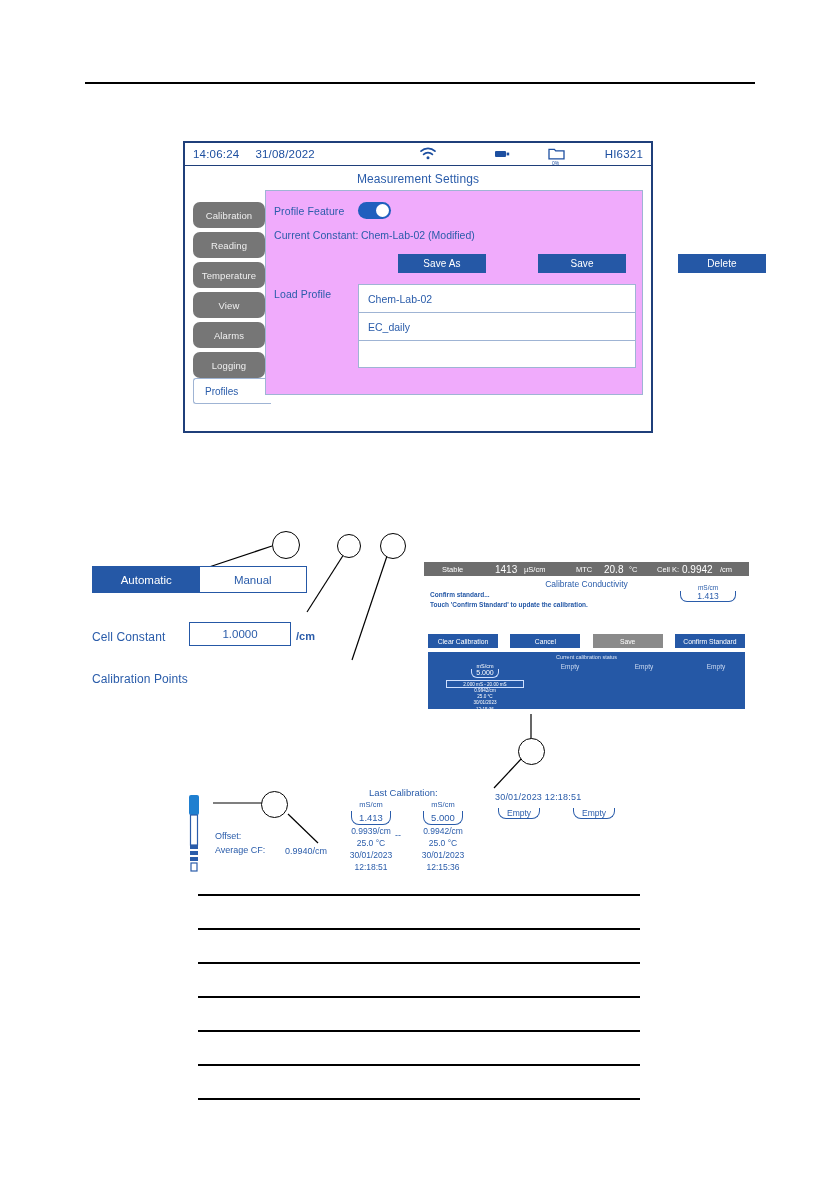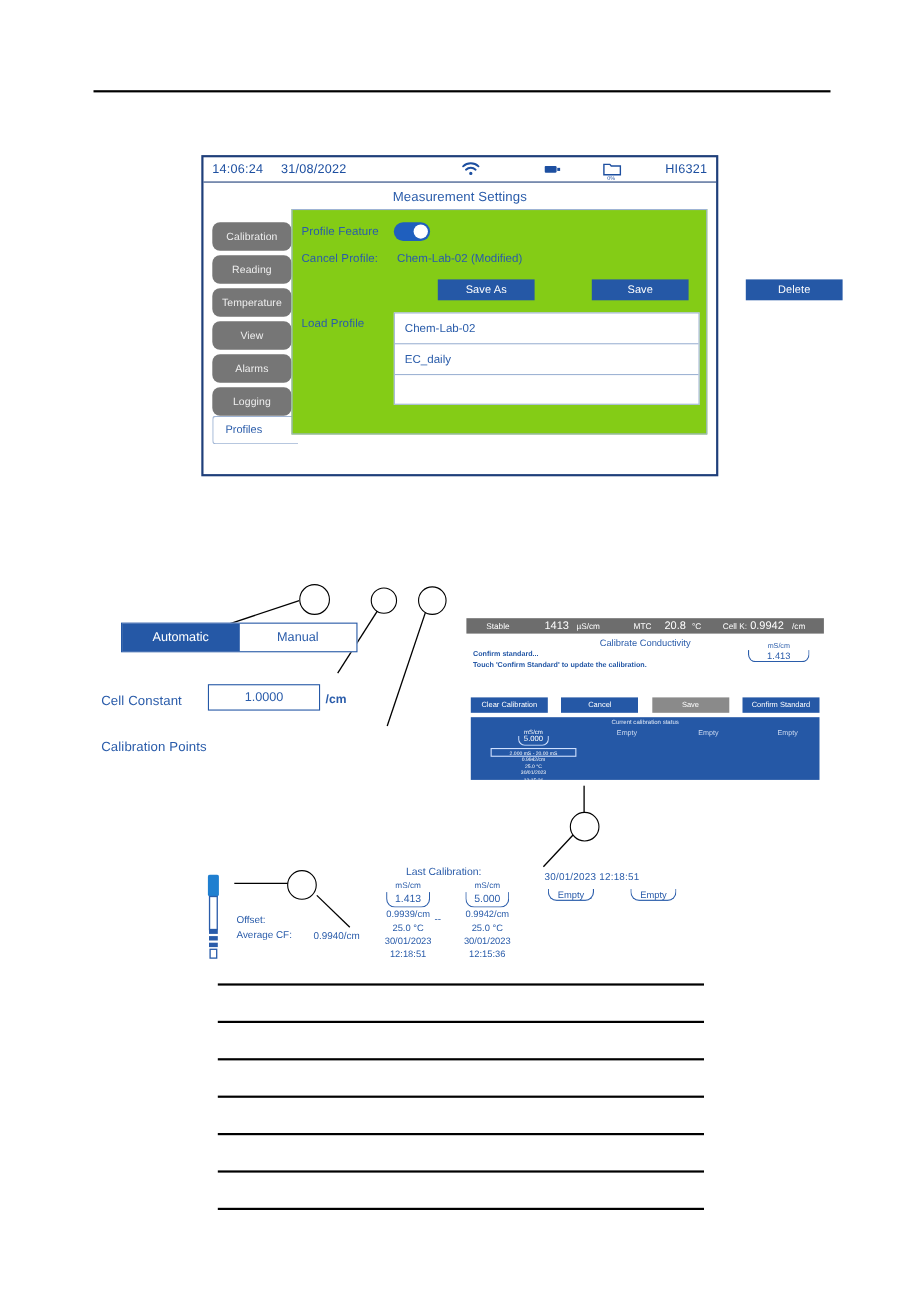--- a/index.html
+++ b/index.html
@@ -28,42 +28,42 @@
   #panelwrap{position:relative;margin:0 8px 0 8px;height:231px;}
   #sidebar{position:absolute;left:0;top:12px;width:72px;}
   .sbtn{height:26px;margin-bottom:4px;background:#767676;color:#efefef;
         border-radius:7px;font-size:9.5px;display:flex;align-items:center;
         justify-content:center;letter-spacing:.1px;}
   .tabprofiles{position:absolute;left:0;top:188px;width:78px;height:26px;
         background:#fff;border:1.2px solid #9fb4d4;border-right:none;
         border-radius:3px 0 0 3px;display:flex;align-items:center;
         padding-left:11px;font-size:10px;color:#2a5caa;box-sizing:border-box;}
   #content{position:absolute;left:72px;top:0;right:0;bottom:26px;
-           border:1.2px solid #9fb4d4;background:#84cc16;box-sizing:border-box;}
+           border:1.2px solid #9fb4d4;background:#f0abfc;box-sizing:border-box;}
   .frow{position:absolute;display:flex;align-items:center;}
   .flabel{font-size:10.5px;color:#2a5caa;letter-spacing:.1px;}
   .toggle{width:33px;height:17px;border-radius:10px;background:#1f5fbe;
           position:relative;}
   .toggle .knob{position:absolute;right:2px;top:2px;width:13px;height:13px;
           border-radius:50%;background:#fff;}
   .profval{font-size:10.5px;color:#2a5caa;}
   .btnrow{position:absolute;left:92px;top:63px;display:flex;gap:12px;}
   .bbtn{width:88px;height:19px;background:#2558a6;color:#fff;font-size:10px;
         display:flex;align-items:center;justify-content:center;letter-spacing:.1px;margin-left:40px;}
   .listbox{position:absolute;left:92px;top:93px;width:278px;height:84px;
            border:1.2px solid #9fb4d4;box-sizing:border-box;background:#fff;}
   .litem{height:28px;border-bottom:1.2px solid #9fb4d4;display:flex;
          align-items:center;padding-left:9px;font-size:10.5px;color:#2a5caa;
          box-sizing:border-box;}
   .litem.blank{border-bottom:none;}
 
   
   #segfig{position:absolute;left:92px;top:560px;width:320px;height:135px;}
   .segctl{position:absolute;display:flex;border:1px solid #2558a6;
-          box-sizing:border-box;background:#fff;margin-left:18px;}
+          box-sizing:border-box;background:#fff;}
   .seg{display:flex;align-items:center;justify-content:center;
        font-size:11.5px;color:#2a5caa;box-sizing:border-box;}
   .seg.on{background:#2558a6;color:#fff;}
   .fieldlabel{position:absolute;font-size:12px;color:#2a5caa;letter-spacing:.1px;}
   .numbox{position:absolute;border:1px solid #2558a6;background:#fff;
           display:flex;align-items:center;justify-content:center;
           font-size:11.5px;color:#2a5caa;box-sizing:border-box;}
   .unit{position:absolute;font-size:11px;color:#2a5caa;font-weight:bold;}
 
   
@@ -203,21 +203,21 @@
       <div class="frow" style="left:8px;top:14px;">
         <span class="flabel">Profile Feature</span>
       </div>
       <div class="abs" style="left:92px;top:11px;">
         <div class="toggle">
             <div class="knob"></div>
           </div>
       </div>
 
       <div class="frow" style="left:8px;top:38px;">
-        <span class="flabel">Cancel Profile:</span>
+        <span class="flabel">Current Constant:</span>
       </div>
       <div class="abs profval" style="left:95px;top:38px;">Chem-Lab-02 (Modified)</div>
 
       <div class="btnrow">
         <div class="bbtn">Save As</div>
         <div class="bbtn">Save</div>
         <div class="bbtn">Delete</div>
       </div>
 
       <div class="frow" style="left:8px;top:97px;">

